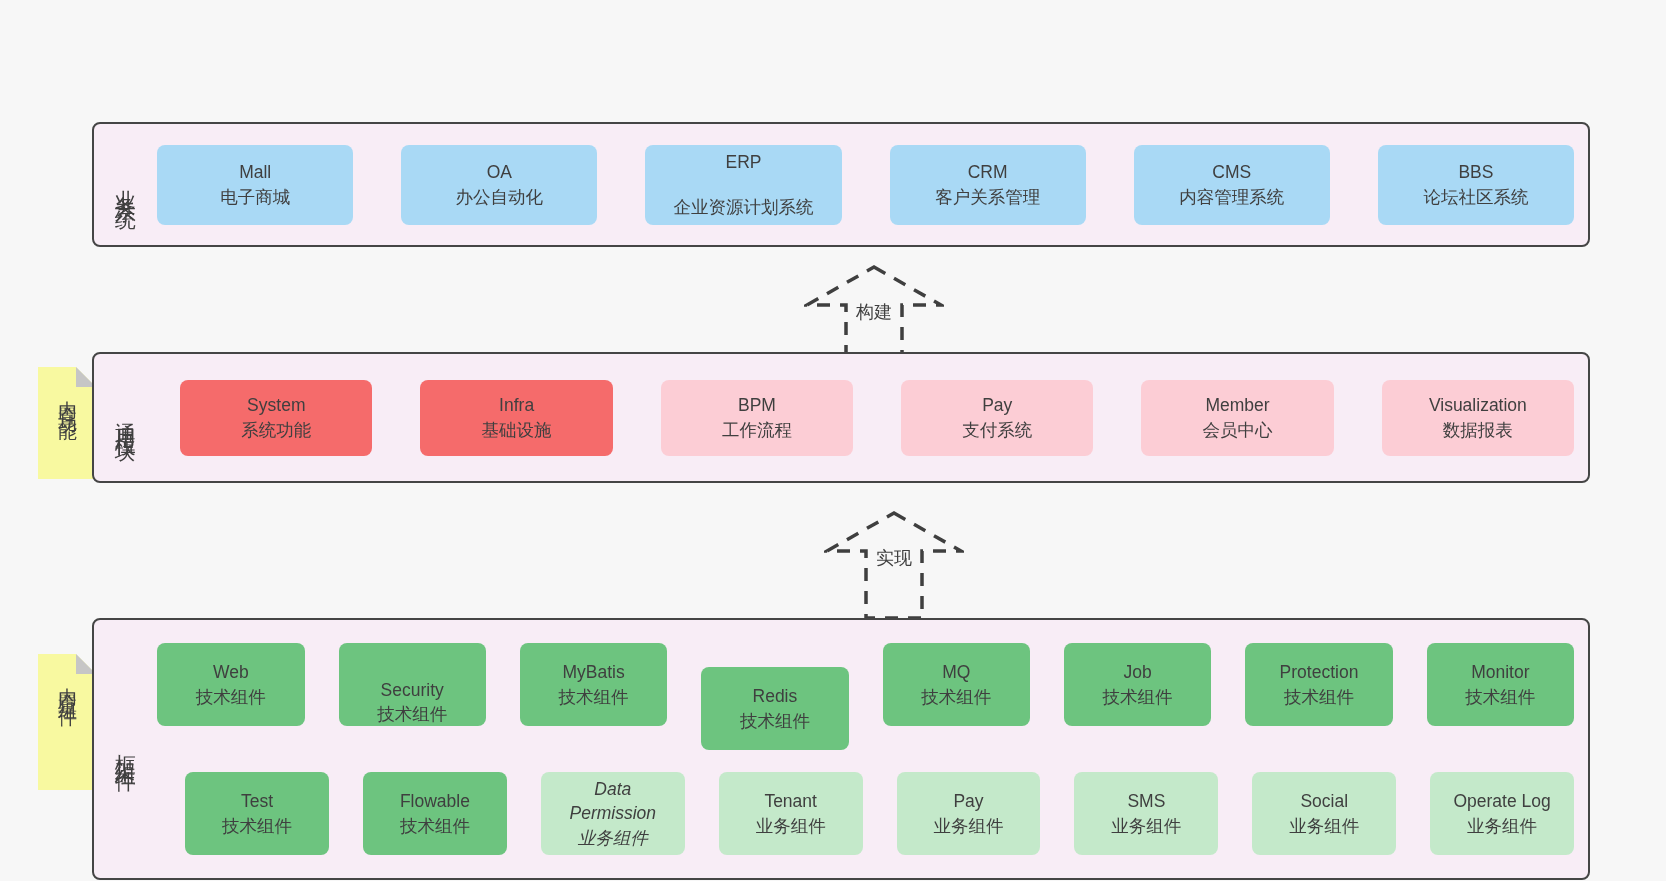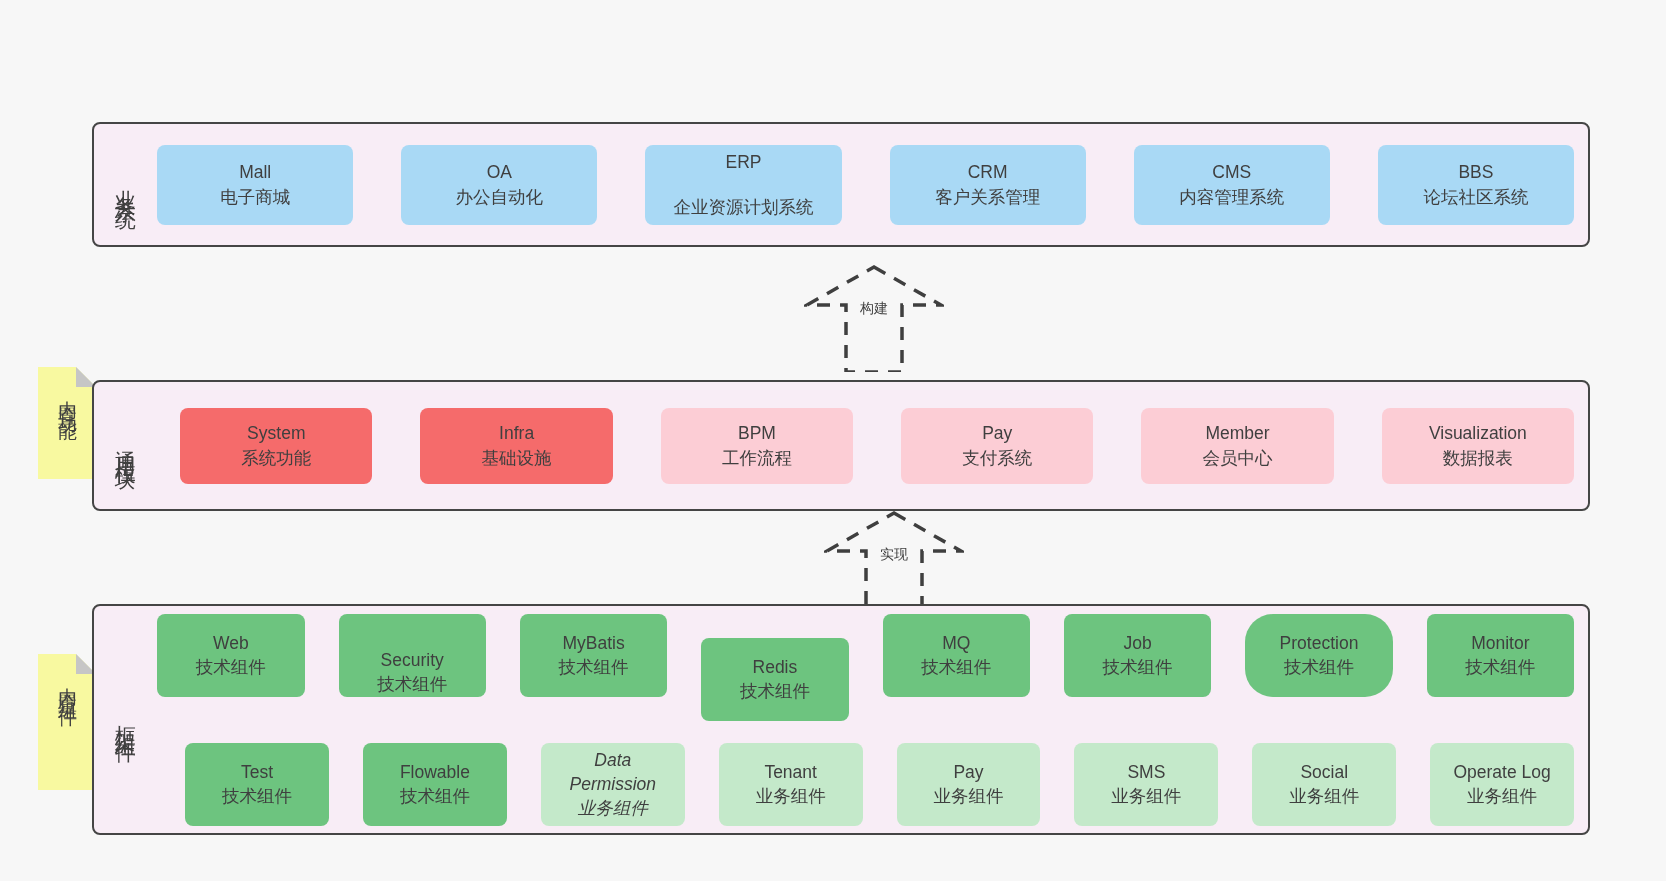--- a/index.html
+++ b/index.html
@@ -13,22 +13,22 @@
   .section {
     position:absolute; left:92px; width:1498px;
     background:var(--container-fill, #f8edf6);
     border:2px solid var(--border, #454545);
     border-radius:8px;
     display:flex; align-items:center;
     padding:0 14px 0 15px;
     z-index:1;
   }
   #section-business   { top:122px; height:125px; }
-  #section-modules    { top:380px; height:131px;gap:23px; }
-  #section-components { top:604px; height:231px; }
+  #section-modules    { top:352px; height:131px;gap:23px; }
+  #section-components { top:618px; height:262px; }
   .v-label {
     writing-mode:vertical-lr; text-orientation:upright;
     font-size:21px; letter-spacing:6px; line-height:1.15;
     color:var(--text,#3f3f3f); flex:0 0 auto; margin:0 4px;
   }
   .rows { flex:1; margin-left:16px; display:flex; flex-direction:column; gap:22px; }
   .row { display:flex; }
   #section-business .row, #section-modules .row { gap:48px; }
   #section-components .row { gap:34px; }
   .box {
@@ -41,21 +41,21 @@
   #section-modules .box    { height:76px; }
   #section-components .box { height:83px; }
   #section-components .box-title { max-width:116px; }
   .arrow { position:absolute; width:140px; height:108px; z-index:0; }
   #arrow-build     { left:804px; top:264px; }
   #arrow-implement { left:824px; top:510px; }
   .arrow svg { display:block; width:140px; height:108px; }
   .arrow-label {
     position:absolute; top:36px; left:50%; transform:translateX(-50%);
     background:var(--page-bg,#f7f7f7);
-    font-size:14px; padding:0 3px; white-space:nowrap;
+    font-size:18px; padding:0 3px; white-space:nowrap;
   }
   .tag {
     position:absolute; left:38px; width:58px;
     background:var(--tag-yellow,#f8f9a0);
     clip-path:polygon(0 0, calc(100% - 20px) 0, 100% 20px, 100% 100%, 0 100%);
     display:flex; justify-content:center;
     z-index:0;
   }
   #tag-built-in-features   { top:367px; height:112px; }
   #tag-built-in-components { top:654px; height:136px; }
@@ -176,21 +176,21 @@
           <div class="box-subtitle">技术组件</div>
         </div>
         <div class="box" style="background: var(--green);">
           <div class="box-title">MQ</div>
           <div class="box-subtitle">技术组件</div>
         </div>
         <div class="box" style="background: var(--green);">
           <div class="box-title">Job</div>
           <div class="box-subtitle">技术组件</div>
         </div>
-        <div class="box" style="background: var(--green); border-radius: 28px;">
+        <div class="box" style="background: var(--green);">
           <div class="box-title">Protection</div>
           <div class="box-subtitle">技术组件</div>
         </div>
         <div class="box" style="background: var(--green);">
           <div class="box-title">Monitor</div>
           <div class="box-subtitle">技术组件</div>
         </div>
       </div>
       <div class="row">
         <div class="box" style="background: var(--green); margin-left: 28px;">

